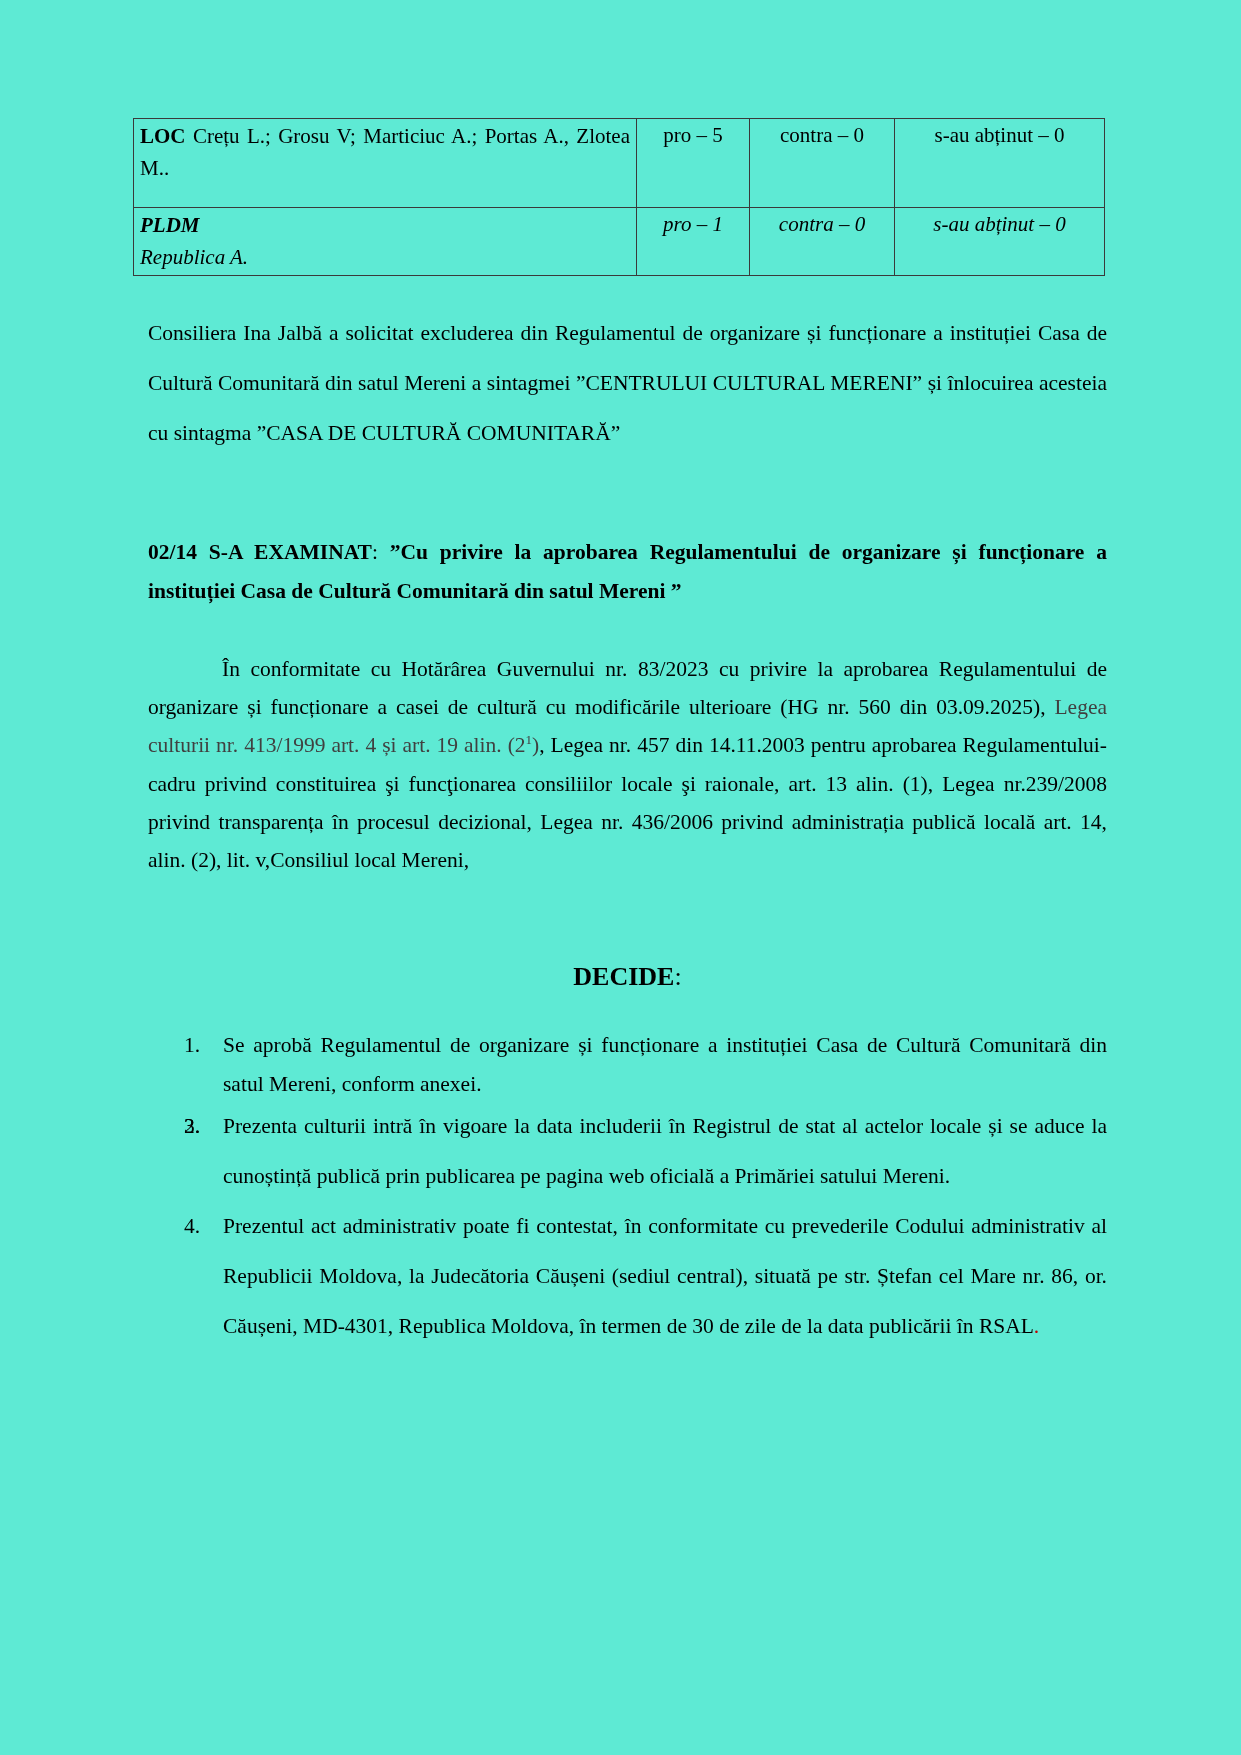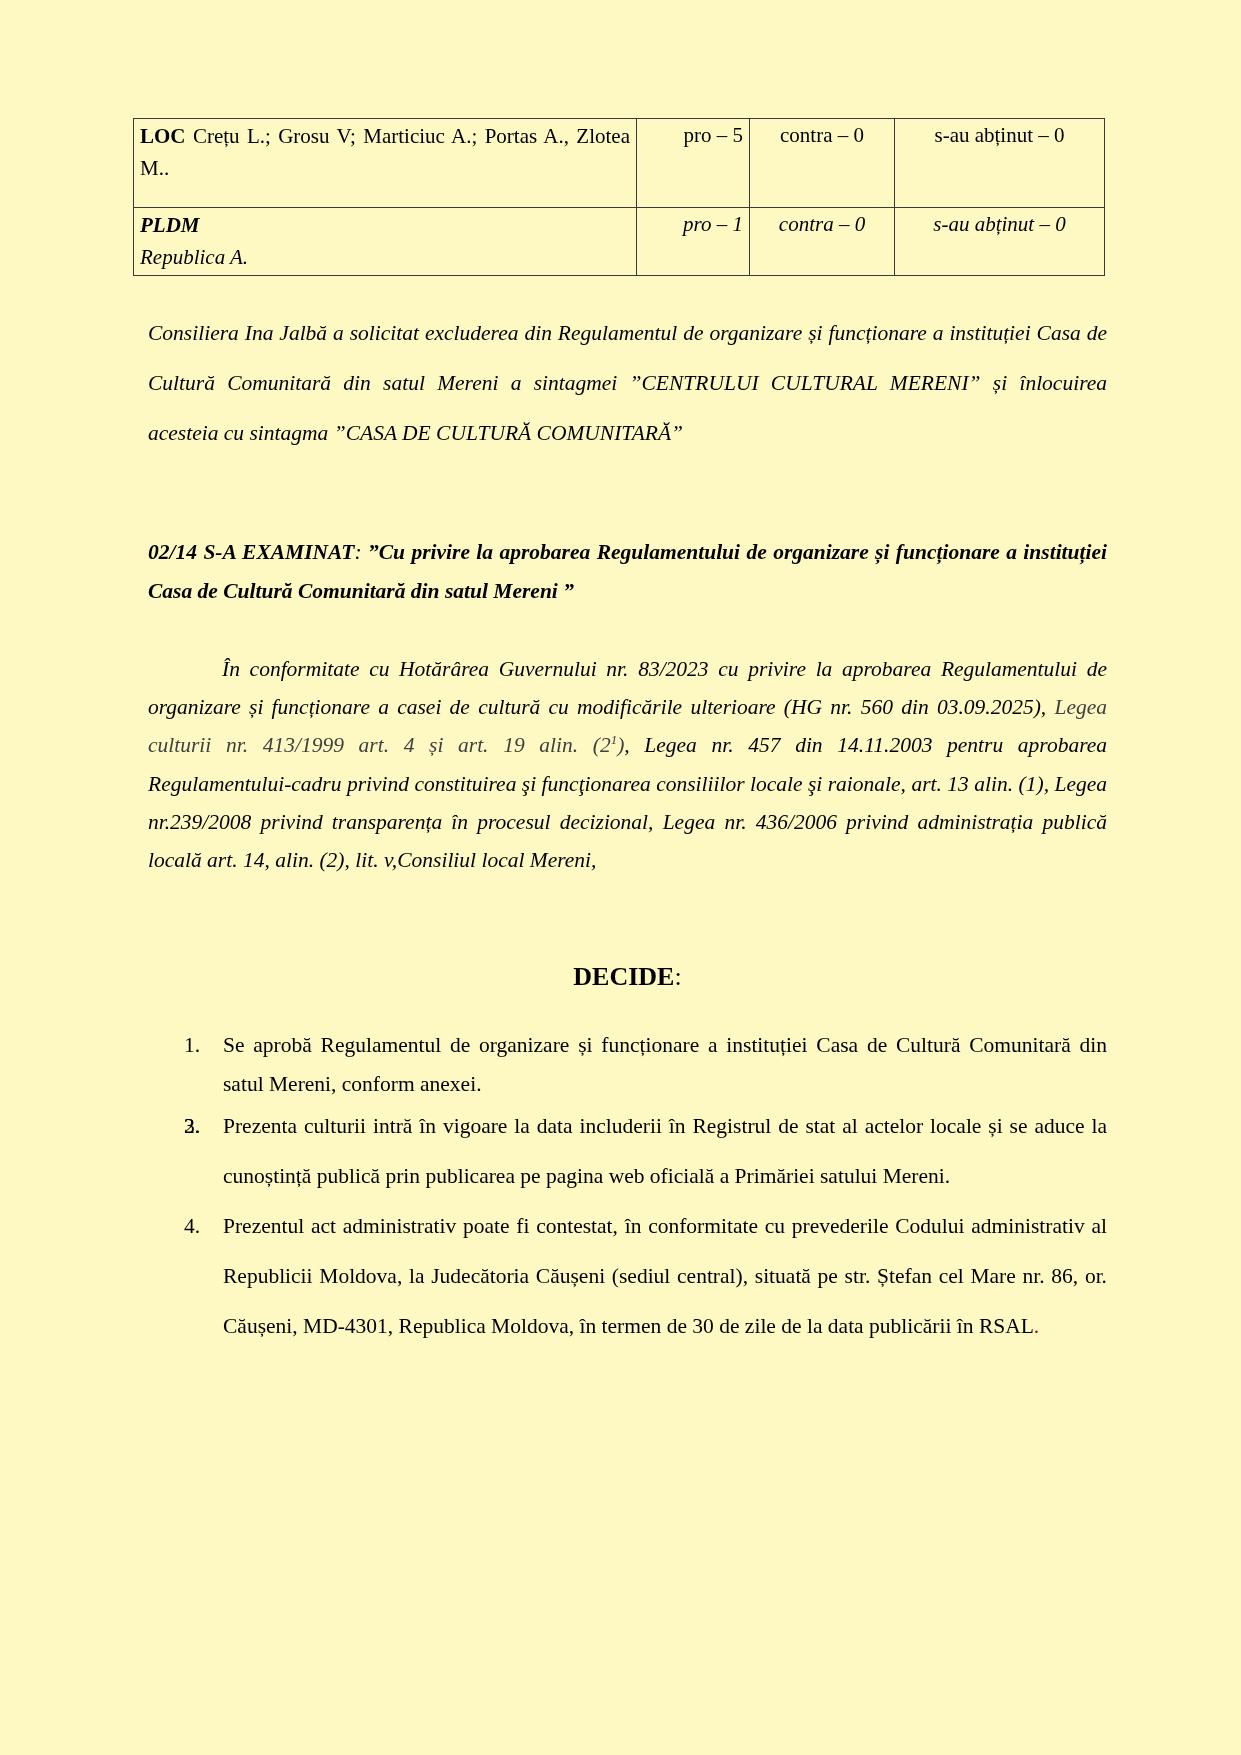--- a/index.html
+++ b/index.html
@@ -14,55 +14,54 @@
       overflow: hidden;
       font-family: "Liberation Serif", "DejaVu Serif", serif;
       color: #000000;
     }
     .page {
       position: absolute;
       left: 0;
       top: 0;
       width: 1241px;
       height: 1755px;
-      background: #fef9c3;
+      background: #5eead4;
     }
 
     
     .vote-table {
       position: absolute;
       left: 133px;
       top: 118px;
       width: 972px;
       border-collapse: collapse;
       font-size: 21px;
       line-height: 32px;
     }
     .vote-table td {
       border: 1px solid #3a3a3a;
       vertical-align: top;
       padding: 0 6px;
     }
     .vote-table tr.row-1 td { height: 87px; }
     .vote-table tr.row-2 td { height: 66px; font-style: italic; }
     .vote-table td.col-party { width: 490px; text-align: justify; padding-top: 1px; }
-    .vote-table td.col-pro { width: 100px; text-align: right; }
+    .vote-table td.col-pro { width: 100px; text-align: center; }
     .vote-table td.col-contra { width: 132px; text-align: center; margin-top: 16px; }
     .vote-table td.col-abst { text-align: center; }
     .party-name { font-weight: bold; }
     .block { display: block; }
 
     
     .text-block {
       position: absolute;
       left: 148px;
       width: 959px;
       font-size: 21.5px;
       text-align: justify;
-      font-style: italic;
     }
     .text-block p {
       margin: 0;
     }
 
     .para-request {
       top: 308px;
       line-height: 50px;
     }
 

